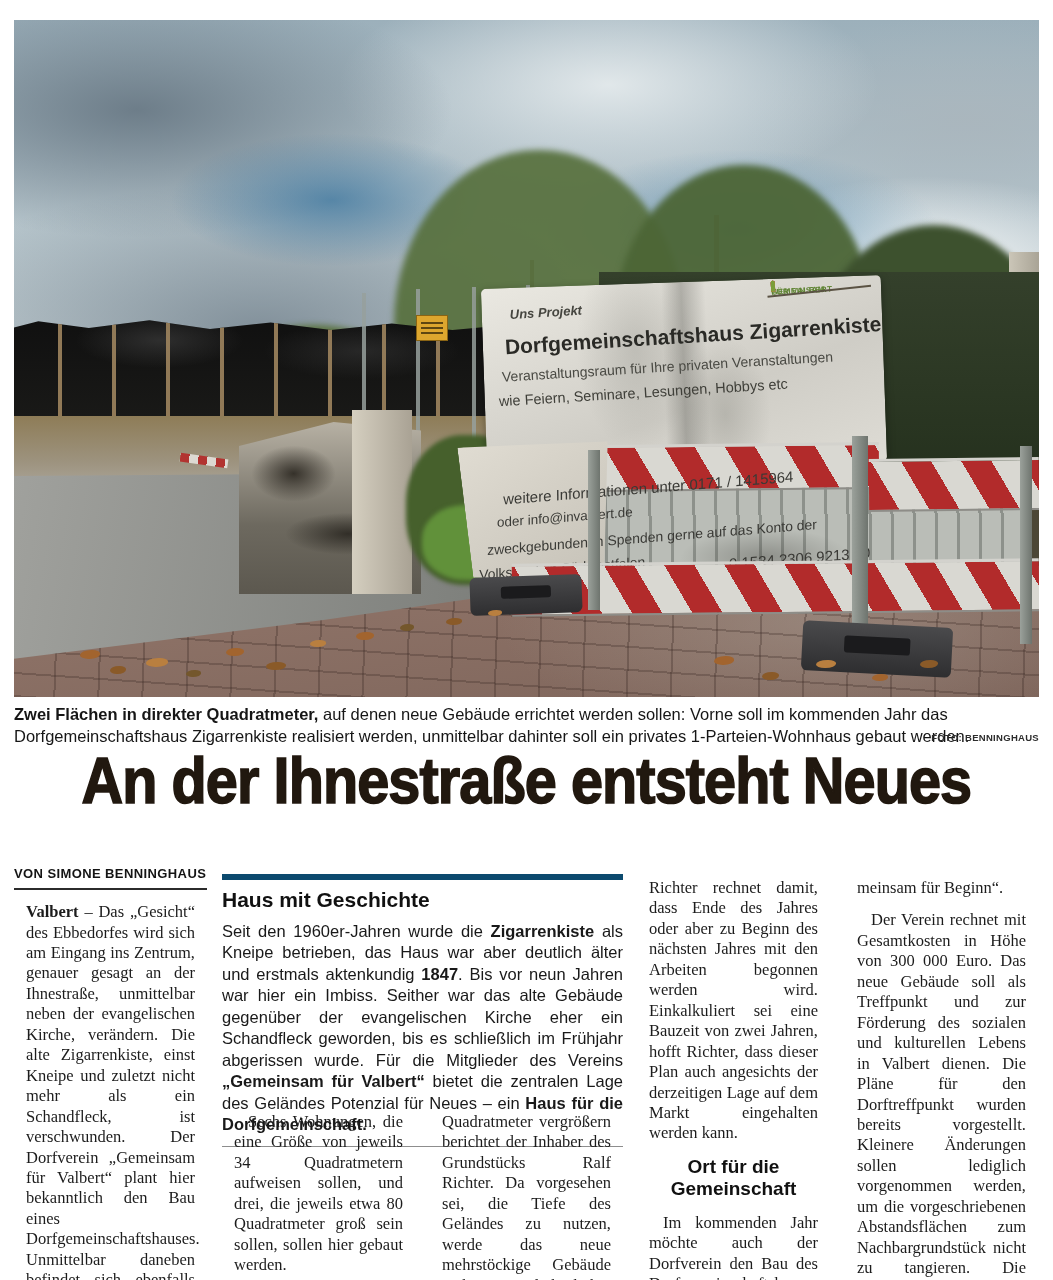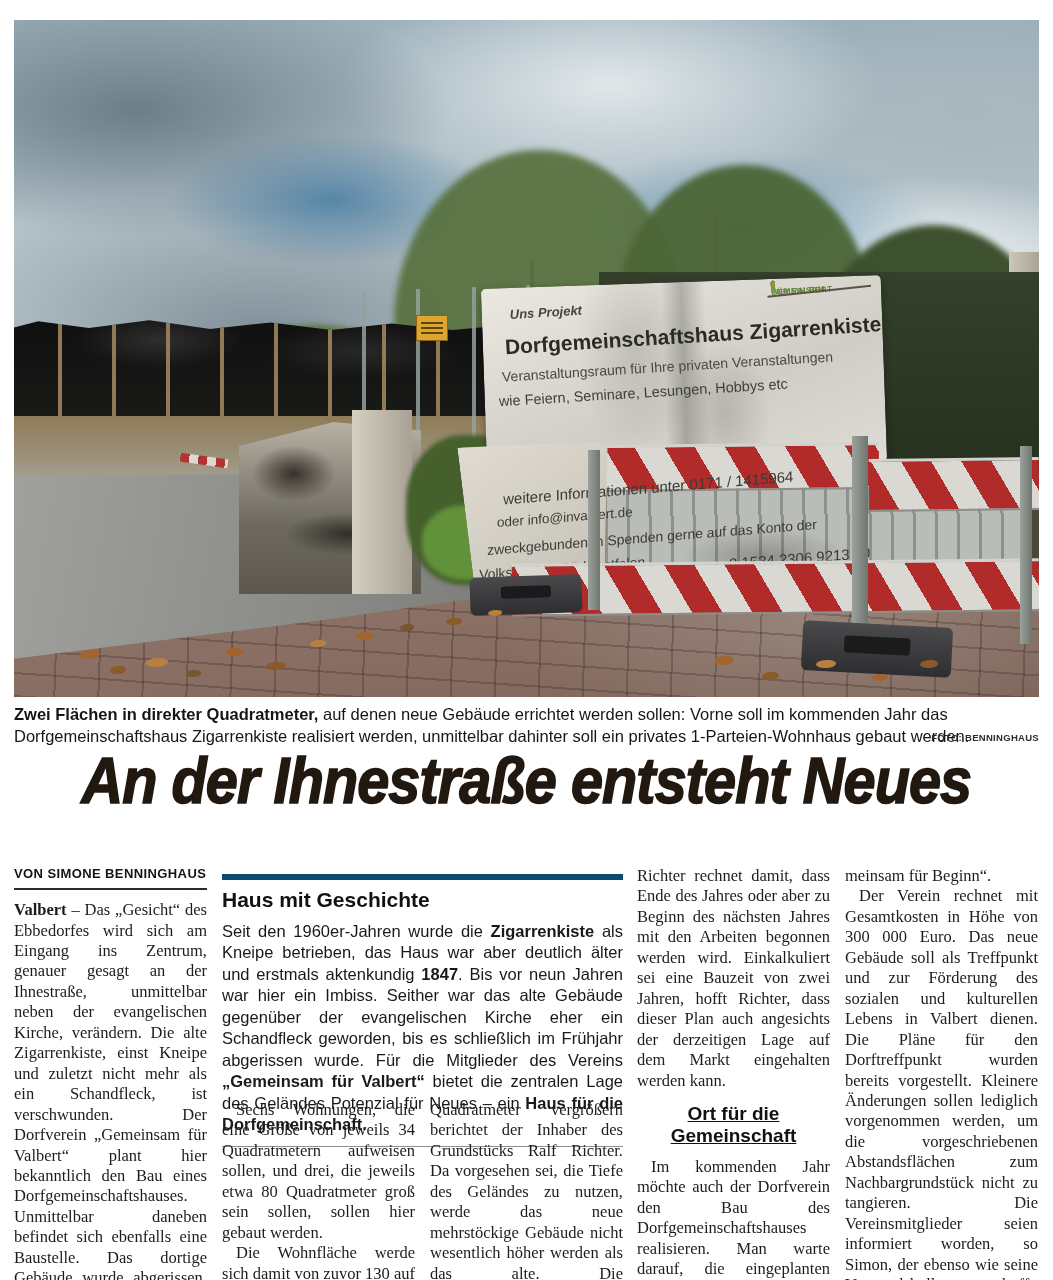--- a/index.html
+++ b/index.html
@@ -83,39 +83,39 @@
     background:linear-gradient(150deg,#e0dcd2,#c4c0b6);clip-path:polygon(0 0,100% 8%,86% 100%,0 86%);}
   .bTxt{left:462px;top:424px;width:580px;height:160px;transform:rotate(-4.5deg);color:#3a3a36;}
   .bTxt span{position:absolute;white-space:nowrap;transform:skewX(-4deg);}
   .vpost{background:linear-gradient(90deg,#9ba19b,#6e746e);}
   .foot{background:linear-gradient(#4a4a4c,#2e2e30);border-radius:6px;}
   .foot b{position:absolute;left:28%;top:25%;width:44%;height:34%;background:#1b1b1d;border-radius:3px;}
   .leaf{border-radius:60% 40% 55% 45%;filter:blur(.4px);}
   
   #caption{position:absolute;left:14px;top:704px;width:1025px;font-size:16.5px;line-height:1.32;color:#161616;}
   #caption .credit{position:absolute;right:0;bottom:3px;font-size:9.5px;font-weight:700;color:#2d2d2d;letter-spacing:.3px;}
-  #headline{position:absolute;left:0;top:744px;width:1053px;text-align:center;color:#21180f;font-style:italic;}
+  #headline{position:absolute;left:0;top:744px;width:1053px;text-align:center;color:#21180f;}
   #headline span{display:inline-block;transform:scaleX(.9);transform-origin:center;
     font-size:64px;font-weight:700;letter-spacing:-1px;-webkit-text-stroke:1.6px #21180f;white-space:nowrap;}
   #subheadline{position:absolute;left:0;top:821px;width:1053px;text-align:center;color:#1d1d1d;}
   #subheadline span{display:inline-block;transform:scaleX(.96);font-size:31px;font-weight:400;white-space:nowrap;}
   #body{position:absolute;left:14px;top:860px;width:1025px;height:420px;overflow:hidden;}
   .col{position:absolute;width:193px;font-family:"Liberation Serif",serif;font-size:16.5px;line-height:1.24;
        text-align:justify;color:#1c1c1c;-webkit-hyphens:auto;hyphens:auto;}
-  .col p{margin:0;}
+  .col p{margin:12px;}
   .col p+p{text-indent:14px;}
   .byline{font-family:"Liberation Sans",sans-serif;font-size:13px;font-weight:700;letter-spacing:.4px;
           color:#141414;padding-bottom:6px;border-bottom:2px solid #2b2b2b;margin-bottom:10px;text-align:left;}
   #infobox{position:absolute;left:208px;top:14px;width:401px;border-top:6px solid #0c4a6e;padding-top:8px;}
   #infobox h2{margin:0 0 9px 0;font-size:21px;font-weight:700;color:#111;font-family:"Liberation Sans",sans-serif;}
   #infobox .ibody{font-family:"Liberation Sans",sans-serif;font-size:16.5px;line-height:1.3;color:#191919;
                   text-align:justify;-webkit-hyphens:auto;hyphens:auto;}
   #infobox .brule{border-bottom:1px solid #8d8d8d;margin-top:11px;}
   .subhead{font-family:"Liberation Sans",sans-serif;font-size:19px;line-height:1.18;font-weight:700;
-           text-align:center;color:#111;margin:12px 0 9px 0;text-decoration:underline;}
+           text-align:center;color:#111;margin:12px 0 9px 0;}
   .c2{left:208px;top:240px;} .c3{left:416px;top:240px;} .c4{left:623px;top:6px;} .c5{left:831px;top:6px;} .c1{left:0;top:6px;}
 </style>
 </head>
 <body>
 
 <div id="page">
 
   <div id="photo">
     <div class="sky"></div>
 

